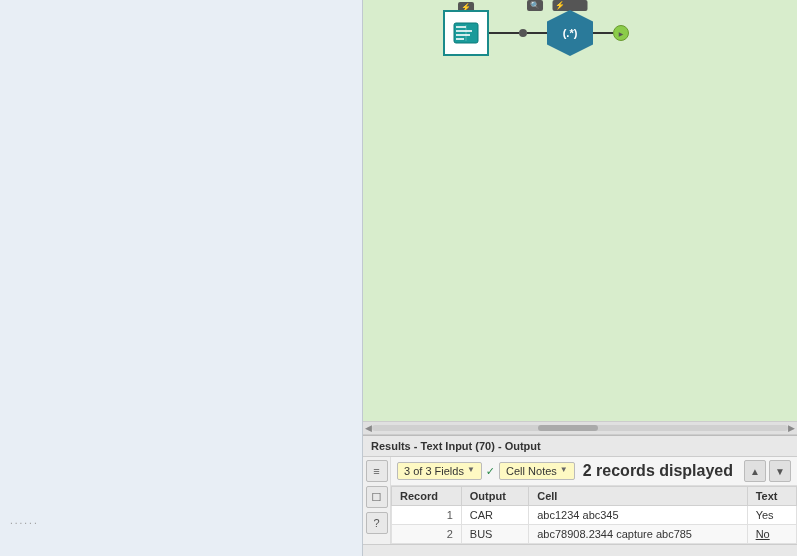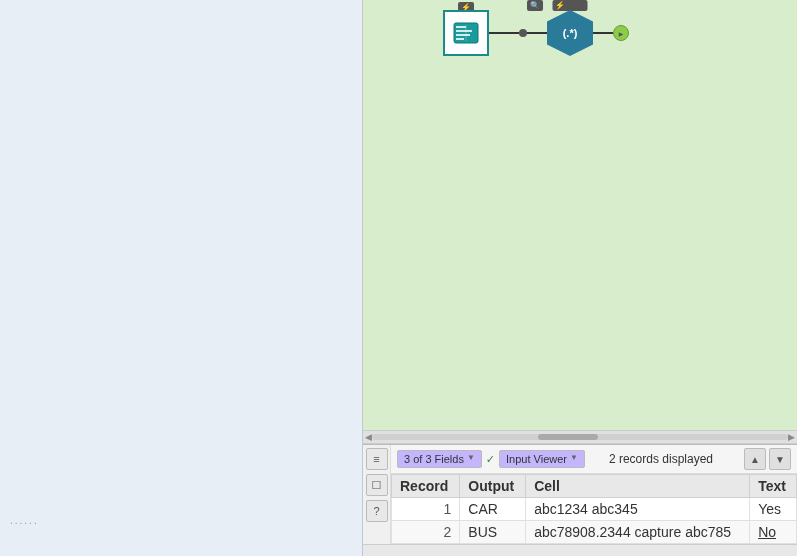--- a/index.html
+++ b/index.html
@@ -183,21 +183,21 @@
     .results-toolbar {
       background: #f5f5f5;
       border-bottom: 1px solid #ddd;
       padding: 3px 6px;
       display: flex;
       align-items: center;
       gap: 4px;
     }
 
     .toolbar-dropdown {
-      background: #c4b5fd;
+      background: #fef9c3;
       border: 1px solid #bbb;
       border-radius: 2px;
       padding: 2px 6px;
       font-size: 11px;
       display: flex;
       gap: 3px;
       cursor: pointer;
       color: #333;
     }
 
@@ -205,44 +205,45 @@
       font-size: 8px;
       color: #666;
     }
 
     .toolbar-check {
       color: #2a8a4a;
       font-size: 11px;
     }
 
     .records-count {
-      font-size: 12px;
+      font-size: 16px;
       color: #333;
-      margin-left: 20px;
+      margin-left: 4px;
+      font-weight: bold;
     }
 
     .nav-btn {
       width: 22px;
       height: 22px;
       background: #e0e0e0;
       border: 1px solid #bbb;
       border-radius: 2px;
       display: flex;
       align-items: center;
       justify-content: center;
       cursor: pointer;
       font-size: 10px;
       color: #555;
     }
 
     
     .data-table {
       width: 100%;
       border-collapse: collapse;
-      font-size: 14px;
+      font-size: 11px;
     }
 
     .data-table th {
       background: #e8e8e8;
       border: 1px solid #d0d0d0;
       padding: 3px 8px;
       text-align: left;
       font-weight: bold;
       color: #333;
     }
@@ -367,20 +368,23 @@
   <div class="scroll-area">
     <div style="font-size:9px;color:#888;cursor:pointer;">◀</div>
     <div class="scroll-track">
       <div class="scroll-thumb"></div>
     </div>
     <div style="font-size:9px;color:#888;cursor:pointer;">▶</div>
   </div>
 
   <div class="results-panel">
 
+    <div class="results-header">
+      <span>Results - Text Input (70) - Output</span>
+    </div>
 
     <div class="results-wrapper">
 
       <div class="results-side-bar">
         <div class="side-icon">≡</div>
         <div class="side-icon">☐</div>
         <div class="side-icon">?</div>
       </div>
 
       <div class="results-content">
@@ -388,21 +392,21 @@
         <div class="results-toolbar">
 
           <div class="toolbar-dropdown">
             <span>3 of 3 Fields</span>
             <span class="arrow">▼</span>
           </div>
 
           <span class="toolbar-check">✓</span>
 
           <div class="toolbar-dropdown">
-            <span>Input Viewer</span>
+            <span>Cell Notes</span>
             <span class="arrow">▼</span>
           </div>
 
           <span class="records-count">2 records displayed</span>
 
           <div style="margin-left:auto;display:flex;gap:3px;">
             <div class="nav-btn">▲</div>
             <div class="nav-btn">▼</div>
           </div>
 

